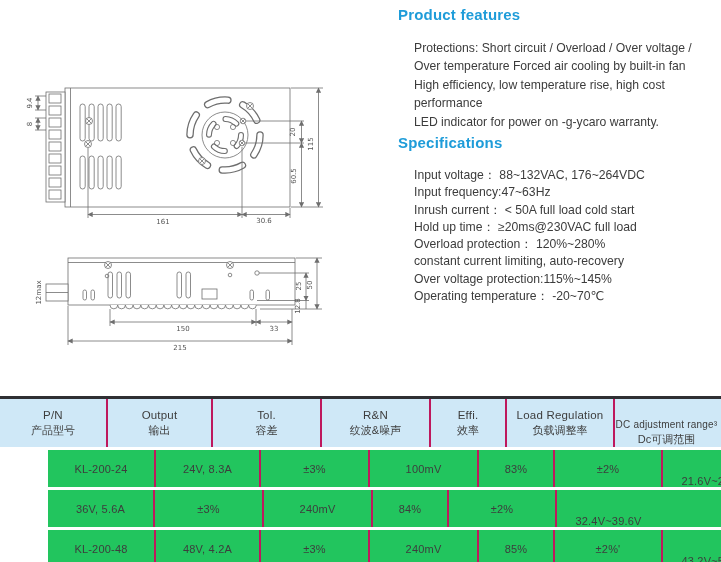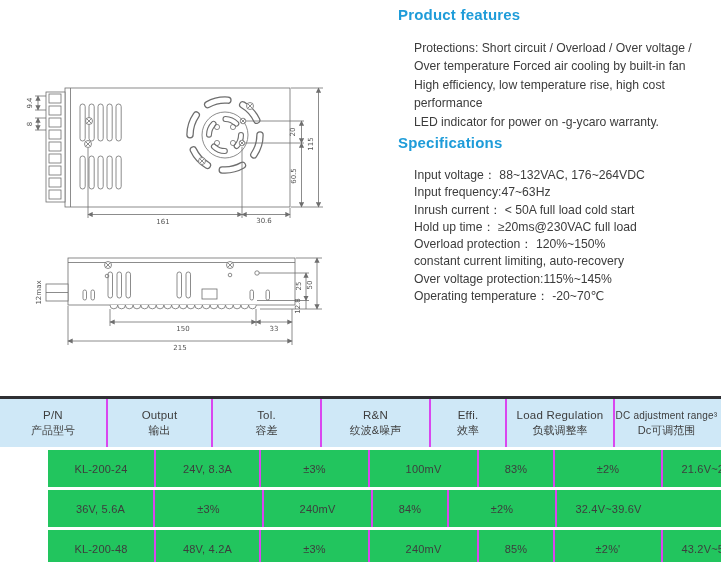--- a/index.html
+++ b/index.html
@@ -15,25 +15,25 @@
   .specs .sec-heading{margin-bottom:9px;}
   
   .drawing-svg{position:absolute;left:20px;top:80px;}
   .drawing-svg text{font-family:"DejaVu Sans",sans-serif;fill:#555;font-size:7px;}
   
   .tbl{position:absolute;left:0;top:396px;width:721px;}
   .tbl-topbar{height:3px;background:#2f2f33;}
   .trow{display:flex;width:721px;box-sizing:border-box;}
   .thead{background:#cfe8f7;height:48px;margin-top:0;}
   .drow{background:#22c55e;height:37px;margin-top:3px;margin-left:48px;}
-  .c{box-sizing:border-box;border-left:2px solid #d946ef;display:flex;flex-direction:column;
+  .c{box-sizing:border-box;border-left:2px solid #be185d;display:flex;flex-direction:column;
      justify-content:center;align-items:center;text-align:center;color:#3d3d3d;}
   .trow .c:first-child{border-left:none;}
   .w0{width:106px;}.w1{width:105px;}.w2{width:109px;}.w3{width:109px;}
-  .w4{width:76px;}.w5{width:108px;}.w6{width:105px;}
+  .w4{width:76px;}.w5{width:108px;}.w6{width:105px;justify-content:flex-end;}
   .h-en{font-size:11.5px;line-height:15px;letter-spacing:.2px;}
   .h-zh{font-size:11px;line-height:15px;}
   .thead .w6 .h-en{font-size:10px;}
   .d-val{font-size:11px;letter-spacing:.2px;}
 </style>
 </head>
 <body>
 
 <div class="page">
 
@@ -214,21 +214,21 @@
     </div>
   </div>
 
   <div class="specs">
     <div class="sec-heading">Specifications</div>
     <div class="sec-lines">
       <div class="sec-line">Input voltage： 88~132VAC, 176~264VDC</div>
       <div class="sec-line">Input frequency:47~63Hz</div>
       <div class="sec-line">Inrush current： &lt; 50A full load cold start</div>
       <div class="sec-line">Hold up time： ≥20ms@230VAC full load</div>
-      <div class="sec-line">Overload protection： 120%~150%</div>
+      <div class="sec-line">Overload protection： 120%~280%</div>
       <div class="sec-line">constant current limiting, auto-recovery</div>
       <div class="sec-line">Over voltage protection:115%~145%</div>
       <div class="sec-line">Operating temperature： -20~70℃</div>
     </div>
   </div>
 
   <div class="tbl">
     <div class="tbl-topbar"></div>
 
     <div class="trow thead">

